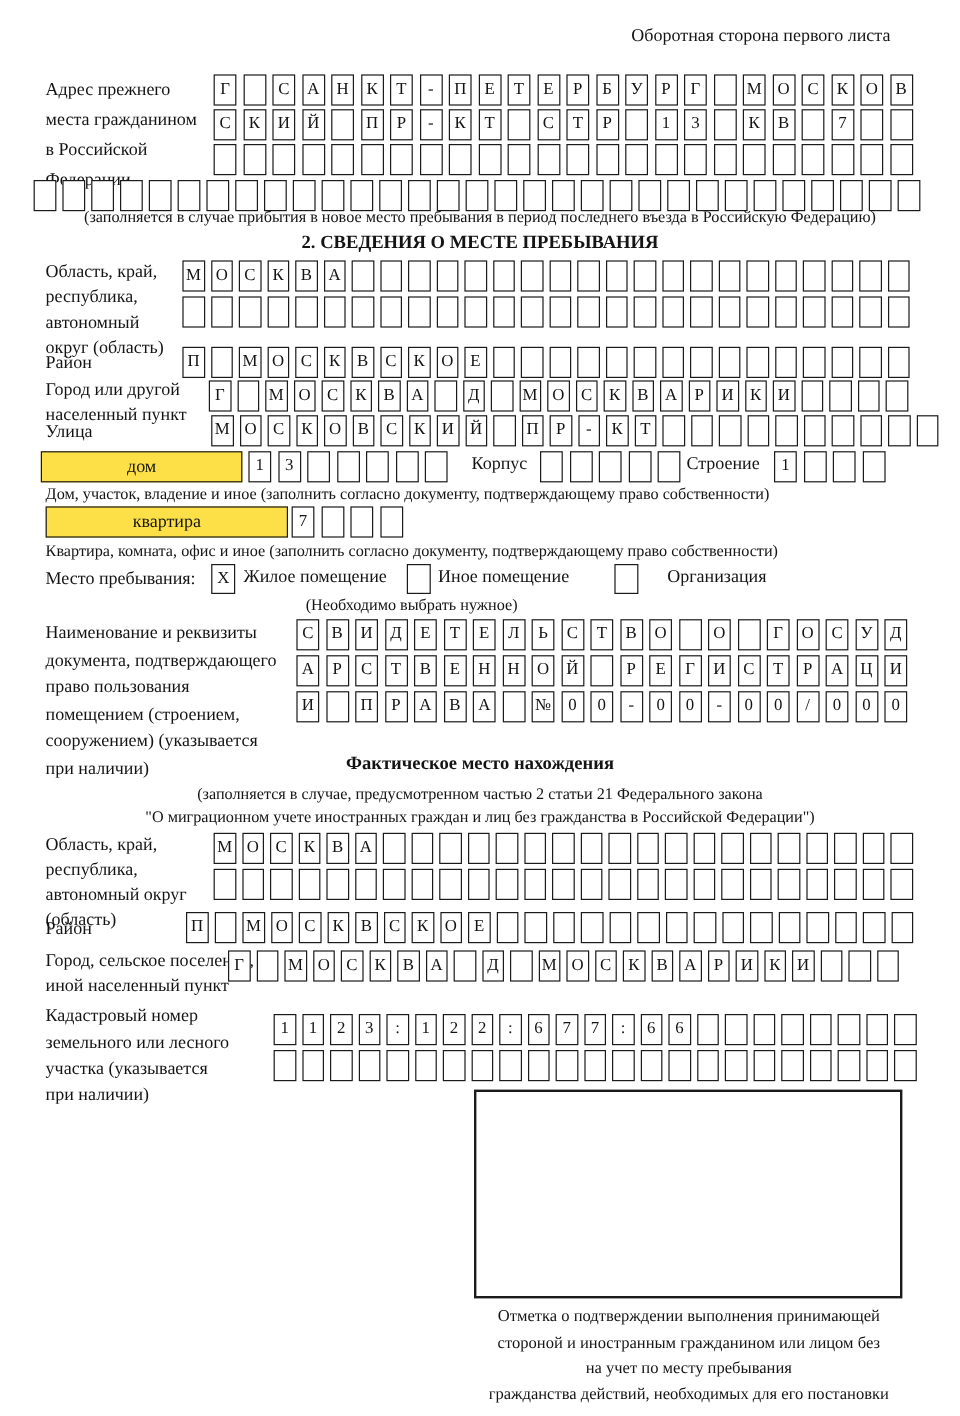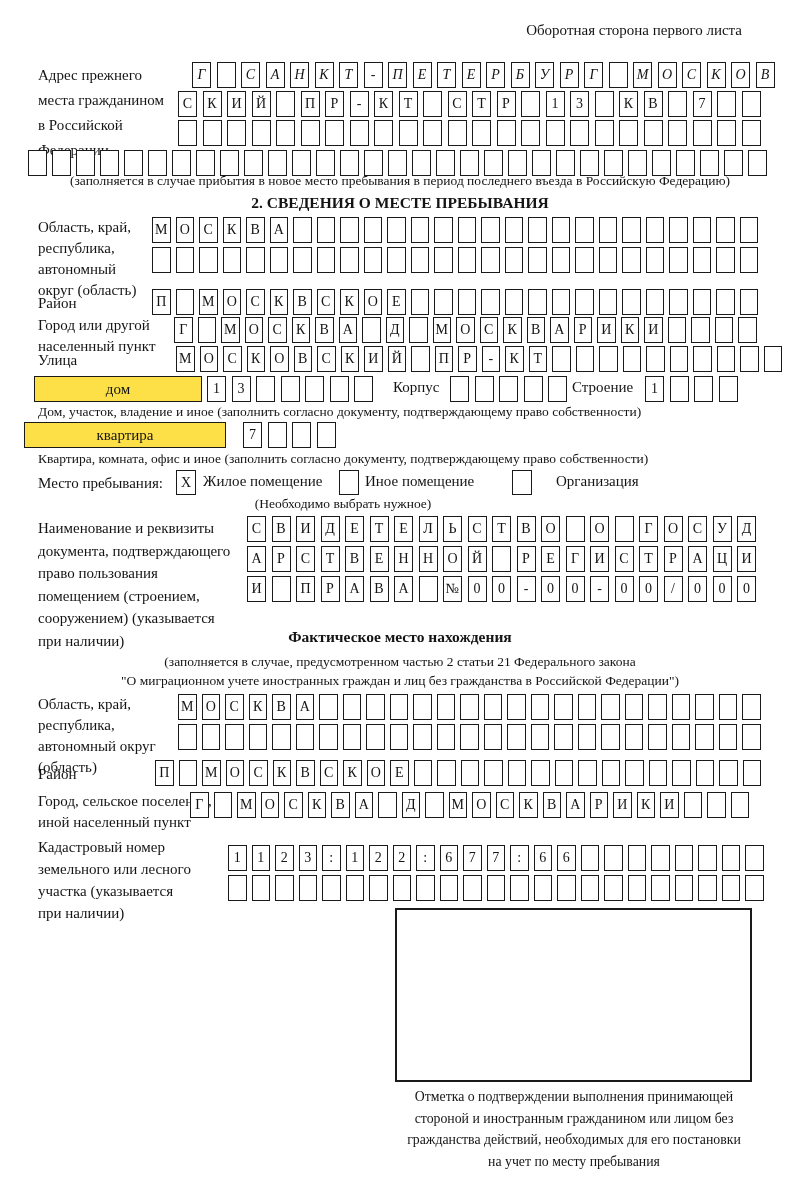--- a/index.html
+++ b/index.html
@@ -30,21 +30,21 @@
   .inl { position:absolute; font-size:15px; }
   .cb {
     position:absolute; width:20px; height:25px; border:1.6px solid #1a1a1a;
     display:flex; align-items:center; justify-content:center; font-size:14px; background:#fff;
   }
   #markbox { position:absolute; left:395px; top:908px; width:357px; height:174px; border:2px solid #1a1a1a; background:#fff; }
   #caption { position:absolute; left:378px; top:1086px; width:392px; text-align:center; font-size:13.8px; line-height:21.5px; }
   #note-act { position:absolute; top:652px; left:0; width:800px; text-align:center; font-size:13.5px; line-height:19px; }
   
   #lbl-prev { left:38px; top:63px; line-height:25px; }
-  #r-prev1 { left:192px; top:62px;font-style:italic; }
+  #r-prev1 { left:178px; top:62px; }
   #r-prev2 { left:178px; top:91px; }
   #r-prev3 { left:178px; top:120px; }
   #r-prev4 { left:28px;  top:150px; }
   #note-prev { top:173px; }
   #t2 { top:194px; }
   
   #lbl-region2 { left:38px; top:217px; }
   #r-region2a { left:152px; top:217px; }
   #r-region2b { left:152px; top:247px; }
   #lbl-district2 { left:38px; top:293px; }
@@ -53,21 +53,21 @@
   #r-city2 { left:174px; top:317px; }
   #lbl-street2 { left:38px; top:350px; }
   #r-street2 { left:152px; top:346px;padding-left:24px; }
   #house-box { left:34px; top:376px; width:168px; }
   #r-house1 { left:207px; top:376px;text-decoration:underline; }
   #lbl-korpus { left:393px; top:379px; }
   #r-house2 { left:450px; top:376px; }
   #lbl-stroenie { left:572px; top:379px; }
   #r-house3 { left:645px; top:376px; }
   #note-house { left:38px; top:404px; }
-  #apt-box { left:24px; top:422px; width:202px; }
+  #apt-box { left:38px; top:422px; width:202px; }
   #r-apt { left:243px; top:422px; }
   #note-apt { left:38px; top:451px; }
   #lbl-stay { left:38px; top:473px;text-align:right; }
   #cb1 { left:176px; top:470px; }
   #optlbl1 { left:203px; top:473px; }
   #cb2 { left:339px; top:470px; }
   #optlbl2 { left:365px; top:473px; }
   #cb3 { left:512px; top:470px; }
   #optlbl3 { left:556px; top:473px; }
   #note-stay { top:496px; left:0; width:686px; text-align:center; }
@@ -193,17 +193,17 @@
       <div>участка (указывается</div>
       <div>при наличии)</div>
     </div>
   <div class="cr tight" id="r-cad1"><span class="cell">1</span><span class="cell">1</span><span class="cell">2</span><span class="cell">3</span><span class="cell">:</span><span class="cell">1</span><span class="cell">2</span><span class="cell">2</span><span class="cell">:</span><span class="cell">6</span><span class="cell">7</span><span class="cell">7</span><span class="cell">:</span><span class="cell">6</span><span class="cell">6</span><span class="cell"></span><span class="cell"></span><span class="cell"></span><span class="cell"></span><span class="cell"></span><span class="cell"></span><span class="cell"></span><span class="cell"></span></div>
   <div class="cr tight" id="r-cad2"><span class="cell"></span><span class="cell"></span><span class="cell"></span><span class="cell"></span><span class="cell"></span><span class="cell"></span><span class="cell"></span><span class="cell"></span><span class="cell"></span><span class="cell"></span><span class="cell"></span><span class="cell"></span><span class="cell"></span><span class="cell"></span><span class="cell"></span><span class="cell"></span><span class="cell"></span><span class="cell"></span><span class="cell"></span><span class="cell"></span><span class="cell"></span><span class="cell"></span><span class="cell"></span></div>
 
   <div id="markbox"></div>
   <div id="caption">
       <div>Отметка о подтверждении выполнения принимающей</div>
       <div>стороной и иностранным гражданином или лицом без</div>
+      <div>на учет по месту пребывания</div>
       <div>гражданства действий, необходимых для его постановки</div>
-      <div>на учет по месту пребывания</div>
     </div>
 
 </div>
 
 </body></html>

